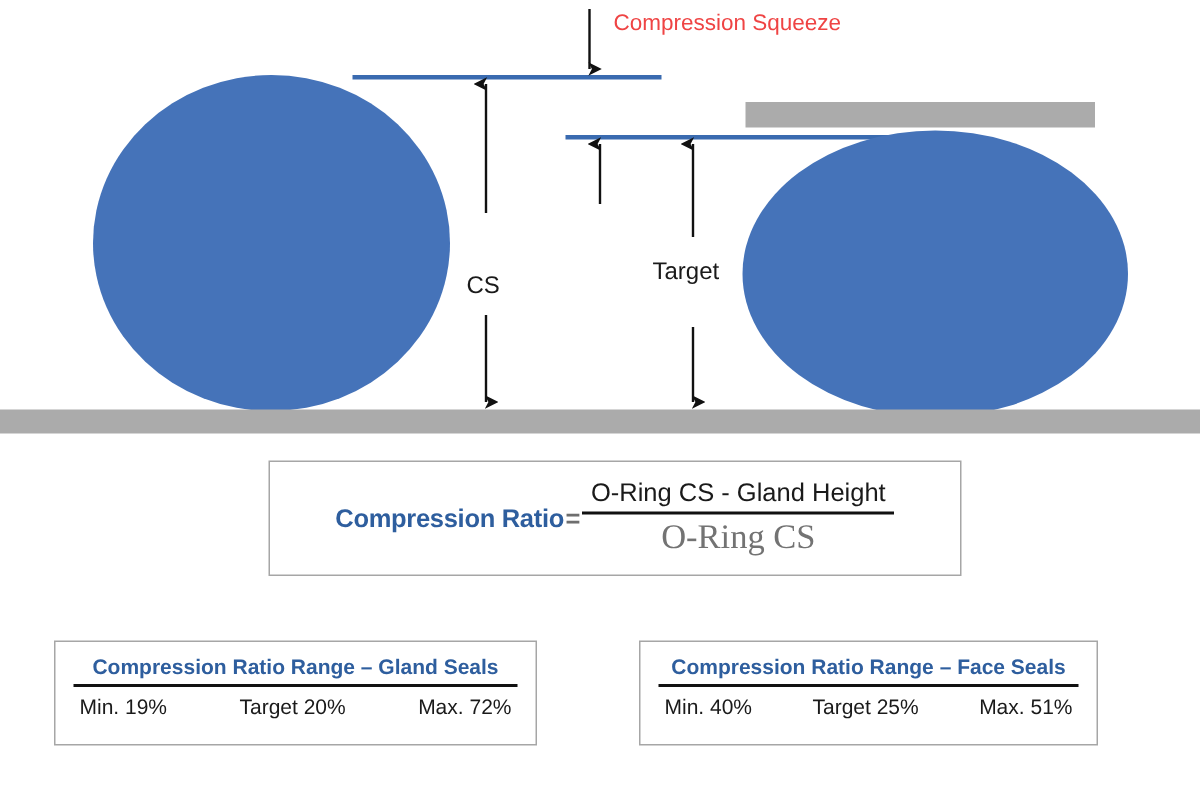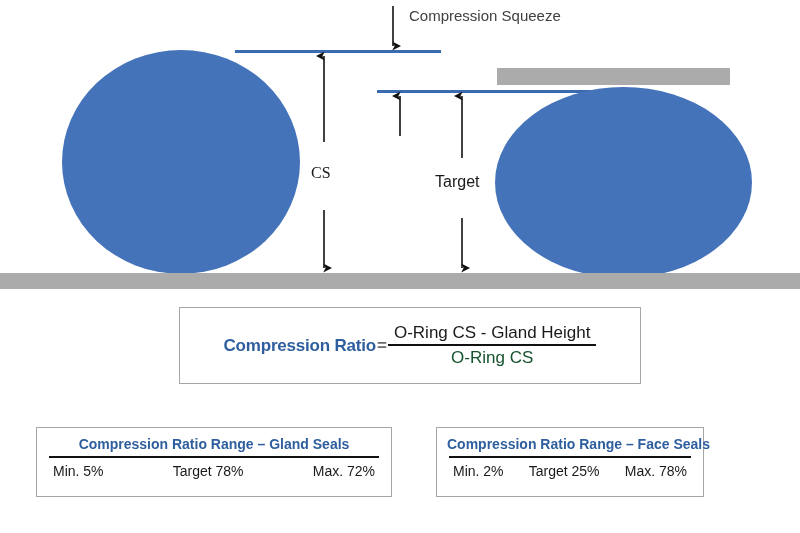--- a/index.html
+++ b/index.html
@@ -32,21 +32,21 @@
     background: #3A6BB0;
   }
   .dim-label {
     position: absolute;
     color: #1a1a1a;
     font-size: 16px;
     white-space: nowrap;
   }
   .callout-label {
     position: absolute;
-    color: #404040;
+    color: #ef4444;
     font-size: 15px;
     white-space: nowrap;
   }
   svg.arrows {
     position: absolute;
     left: 0;
     top: 0;
     width: 800px;
     height: 300px;
     overflow: visible;
@@ -93,34 +93,35 @@
     font-size: 17px;
     color: #1a1a1a;
     padding: 0 6px 2px 6px;
   }
   .fraction .bar {
     width: 100%;
     height: 2px;
     background: #111111;
   }
   .fraction .denom {
-    font-size: 17px;
-    color: #14532d;
+    font-size: 23px;
+    color: #737373;
     padding: 3px 6px 0 6px;
+    font-family: Liberation Serif, serif;
   }
   
   .range-table {
     position: absolute;
     background: #ffffff;
     border: 1px solid #A6A6A6;
     box-sizing: border-box;
     padding: 8px 10px 7px 10px;
   }
-  #range-table-gland { left: 36px; top: 427px; width: 356px; height: 70px; }
-  #range-table-face  { left: 436px; top: 427px; width: 268px; height: 70px; }
+  #range-table-gland { left: 36px; top: 427px; width: 322px; height: 70px; }
+  #range-table-face  { left: 426px; top: 427px; width: 306px; height: 70px; }
   .range-title {
     color: #2E5E9E;
     font-weight: bold;
     font-size: 14px;
     text-align: center;
     white-space: nowrap;
     padding-bottom: 4px;
   }
   .range-rule {
     height: 2px;
@@ -171,49 +172,49 @@
 
     <line x1="400" y1="136" x2="400" y2="96" stroke="#111111" stroke-width="1.6" marker-end="url(#ah-up)"></line>
 
     <line x1="462" y1="158" x2="462" y2="96" stroke="#111111" stroke-width="1.6" marker-end="url(#ah-up)"></line>
 
     <line x1="462" y1="218" x2="462" y2="268" stroke="#111111" stroke-width="1.6" marker-end="url(#ah-down)"></line>
   </svg>
 
   <div class="callout-label" style="left:409px; top:7px;">Compression Squeeze</div>
 
-  <div class="dim-label" style="left:311px; top:164px;font-family:Liberation Serif, serif;">CS</div>
+  <div class="dim-label" style="left:311px; top:182px;">CS</div>
 
   <div class="dim-label" style="left:435px; top:173px;">Target</div>
 
   <div class="box" id="formula-box">
     <div class="formula-inner">
       <span class="formula-lhs">Compression Ratio</span>
       <span class="formula-eq">=</span>
       <span class="fraction">
         <span class="numer">O-Ring CS - Gland Height</span>
         <span class="bar"></span>
         <span class="denom">O-Ring CS</span>
       </span>
     </div>
   </div>
 
   <div class="range-table" id="range-table-gland">
     <div class="range-title">Compression Ratio Range  –  Gland Seals</div>
     <div class="range-rule"></div>
     <div class="range-cells">
-      <span class="range-cell">Min. 5%</span>
-      <span class="range-cell">Target 78%</span>
+      <span class="range-cell">Min. 19%</span>
+      <span class="range-cell">Target 20%</span>
       <span class="range-cell">Max. 72%</span>
     </div>
   </div>
 
   <div class="range-table" id="range-table-face">
     <div class="range-title">Compression Ratio Range  –  Face Seals</div>
     <div class="range-rule"></div>
     <div class="range-cells">
-      <span class="range-cell">Min. 2%</span>
+      <span class="range-cell">Min. 40%</span>
       <span class="range-cell">Target 25%</span>
-      <span class="range-cell">Max. 78%</span>
+      <span class="range-cell">Max. 51%</span>
     </div>
   </div>
 
 </div>
 
 </body></html>

